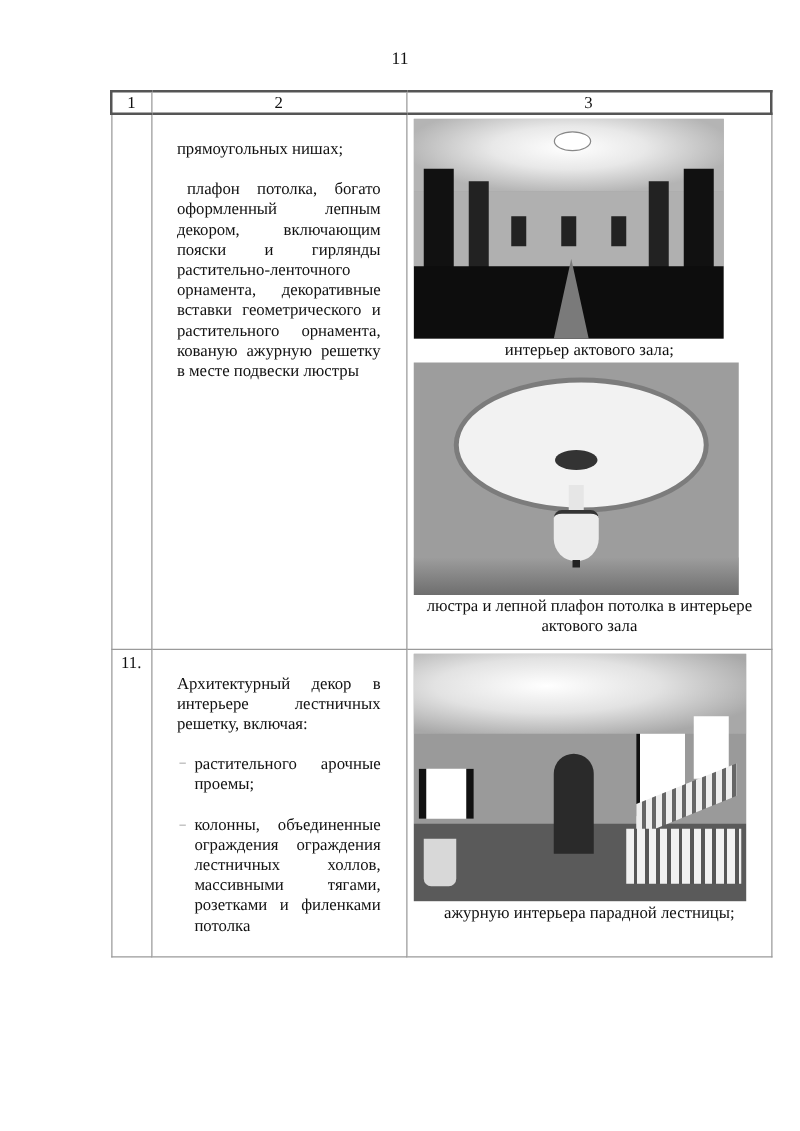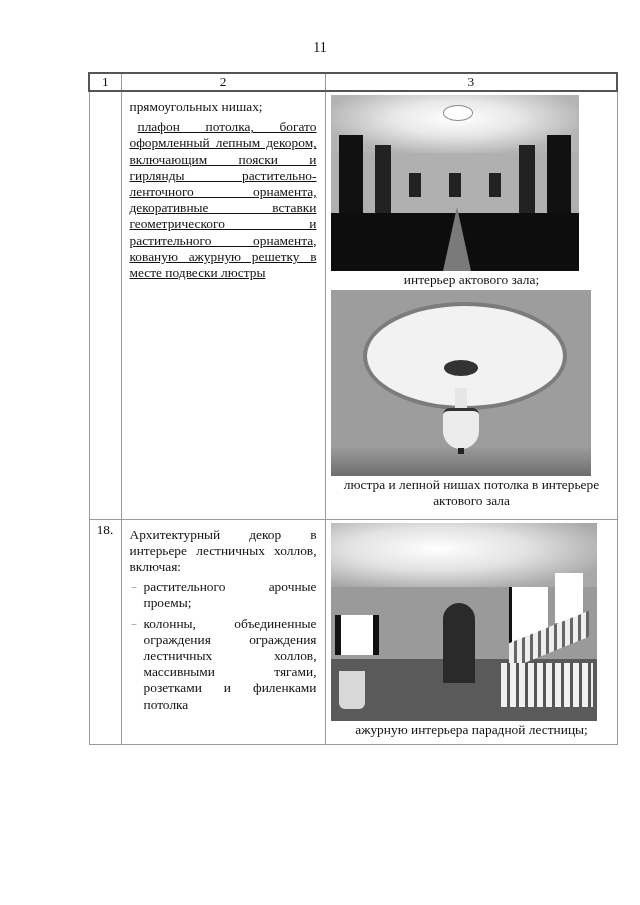--- a/index.html
+++ b/index.html
@@ -10,22 +10,22 @@
   table.doc { position:absolute; left:88px; top:72px; border-collapse:collapse;
               table-layout:fixed; width:528px; }
   table.doc td { border:1px solid #9a9a9a; vertical-align:top; padding:0; font-size:13.4px; line-height:16.2px; }
   table.doc tr.head td { border-top:2px solid #555; border-bottom:2px solid #555; text-align:center;
               height:16px; line-height:15px; font-size:13.4px; }
   table.doc tr.head td:first-child { border-left:2px solid #555; }
   table.doc tr.head td:last-child { border-right:2px solid #555; }
   col.c1 { width:32px; } col.c2 { width:204px; } col.c3 { width:292px; }
   .num { text-align:center; padding-top:2px !important; }
   .txt { padding:3px 4px 0 4px !important; text-align:justify; }
-  .txt p { margin:4px; text-align:justify; }
-  .indent { text-indent:8px;text-decoration:underline; }
+  .txt p { margin:16px; text-align:justify; }
+  .indent { text-indent:8px; }
   .dash-item { position:relative; padding-left:14px; }
   .dash-item::before { content:"–"; position:absolute; left:2px; top:0; color:#777; font-size:10px; }
   .imgcell { padding:3px 2px 2px 3px !important; text-align:center;margin-left:32px; }
   .photo { display:block; margin:0 auto; position:relative; overflow:hidden; }
   .caption { text-align:center; font-size:13.4px; line-height:16px; margin:1px 0 2px; }
   
   .hall { width:248px; height:176px; margin-left:2px; background:#a6a6a6; }
   .hall .ceil { position:absolute; left:0; top:0; width:100%; height:58px;
      background:radial-gradient(ellipse at 50% 40%, #ffffff 0%, #e8e8e8 35%, #b4b4b4 75%); }
   .hall .lamp { position:absolute; left:112px; top:10px; width:28px; height:14px; border-radius:50%; background:#fff; border:1px solid #888; }
@@ -102,28 +102,28 @@
       </div>
       <div class="caption">интерьер актового зала;</div>
       <div class="photo chand">
         <div class="band"></div>
             <div class="ring"></div>
             <div class="center"></div>
         <div class="stem"></div>
             <div class="body"></div>
             <div class="drop"></div>
       </div>
-      <div class="caption">люстра и лепной нишах потолка в интерьере актового зала</div>
+      <div class="caption">люстра и лепной плафон потолка в интерьере актового зала</div>
     </td>
   </tr>
 
   <tr style="height:225px;">
-    <td class="num">18.</td>
+    <td class="num">11.</td>
     <td class="txt">
-      <p>Архитектурный декор в интерьере лестничных холлов, включая:</p>
+      <p>Архитектурный декор в интерьере лестничных решетку, включая:</p>
       <p class="dash-item">растительного арочные проемы;</p>
       <p class="dash-item">колонны, объединенные ограждения ограждения лестничных холлов, массивными тягами, розетками и филенками потолка</p>
     </td>
     <td class="imgcell">
       <div class="photo stair">
         <div class="ceil"></div>
             <div class="floor"></div>
             <div class="win"></div>
         <div class="arch"></div>
             <div class="rwin"></div>

